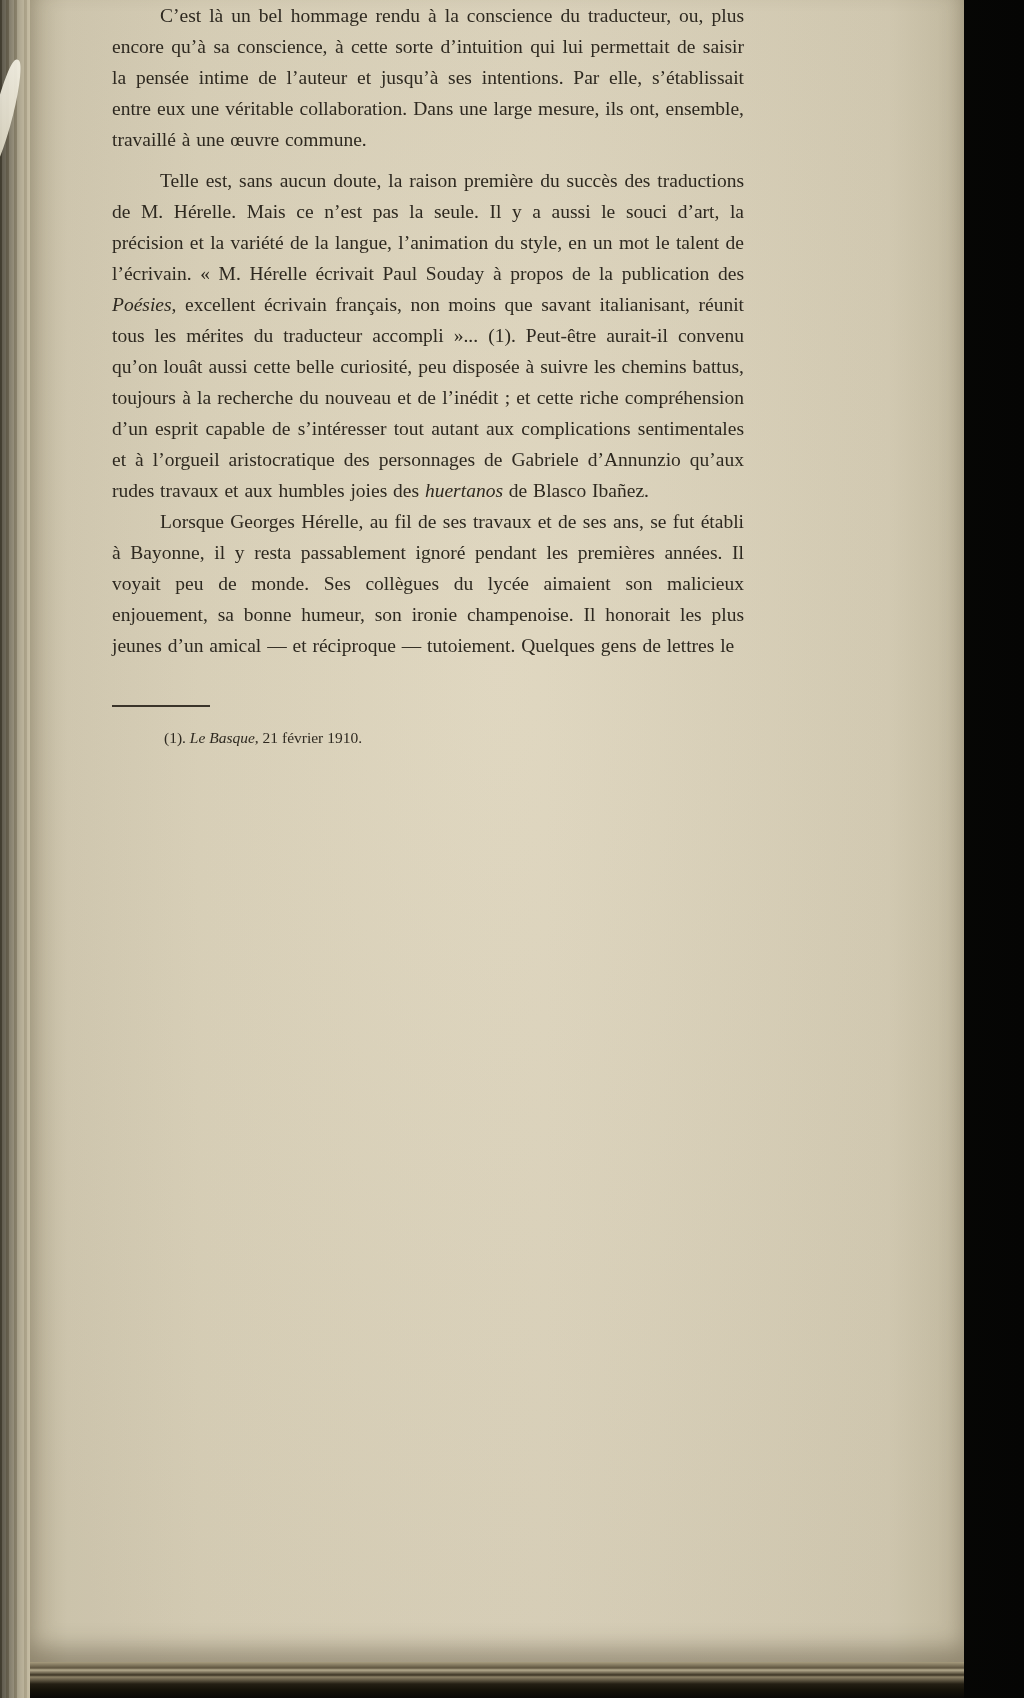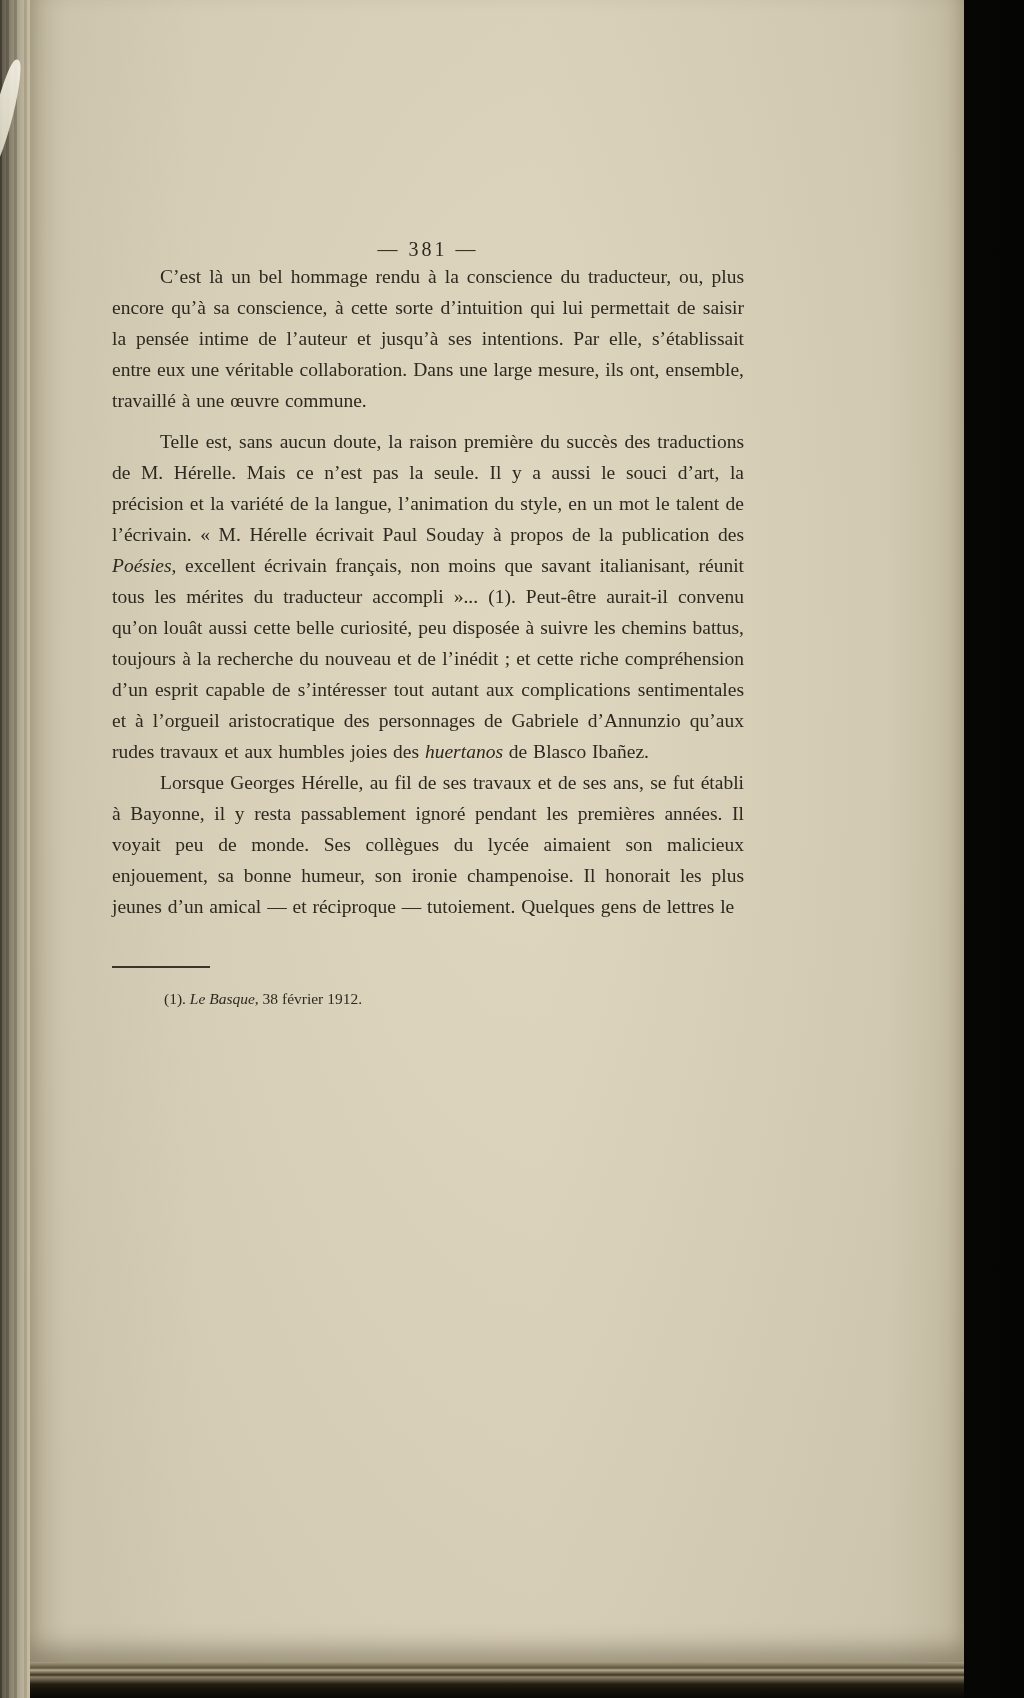--- a/index.html
+++ b/index.html
@@ -123,32 +123,31 @@
 <body>
 
 <div class="scan">
 
   <div class="edge-stack"></div>
   <div class="corner-sliver"></div>
 
   <div class="page">
     <div class="content">
 
-      <div class="page-number">— 381 —</div>
 
 
       <p class="para indent">C’est là un bel hommage rendu à la conscience du traducteur, ou, plus encore qu’à sa conscience, à cette sorte d’intuition qui lui permettait de saisir la pensée intime de l’auteur et jusqu’à ses intentions. Par elle, s’établissait entre eux une véritable collaboration. Dans une large mesure, ils ont, ensemble, travaillé à une œuvre commune.</p>
 
       <p class="para indent gap"><span>Telle est, sans aucun doute, la raison première du succès des traductions de M. Hérelle. Mais ce n’est pas la seule. Il y a aussi le souci d’art, la précision et la variété de la langue, l’animation du style, en un mot le talent de l’écrivain. « M. Hérelle écrivait Paul Souday à propos de la publication des </span><span class="it">Poésies</span><span>, excellent écrivain français, non moins que savant italianisant, réunit tous les mérites du traducteur accompli »... (1). Peut-être aurait-il convenu qu’on louât aussi cette belle curiosité, peu disposée à suivre les chemins battus, toujours à la recherche du nouveau et de l’inédit ; et cette riche compréhension d’un esprit capable de s’intéresser tout autant aux complications sentimentales et à l’orgueil aristocratique des personnages de Gabriele d’Annunzio qu’aux rudes travaux et aux humbles joies des </span><span class="it">huertanos</span><span> de Blasco Ibañez.</span></p>
 
 
       <p class="para indent">Lorsque Georges Hérelle, au fil de ses travaux et de ses ans, se fut établi à Bayonne, il y resta passablement ignoré pendant les premières années. Il voyait peu de monde. Ses collègues du lycée aimaient son malicieux enjouement, sa bonne humeur, son ironie champenoise. Il honorait les plus jeunes d’un amical — et réciproque — tutoiement. Quelques gens de lettres le</p>
 
       <div class="footnote-rule"></div>
 
-      <p class="footnote"><span>(1). </span><span class="it">Le Basque</span><span>, 38 février 1912.</span></p>
+      <p class="footnote"><span>(1). </span><span class="it">Le Basque</span><span>, 21 février 1910.</span></p>
 
     </div>
   </div>
 
   <div class="bottom-edges"></div>
 
 </div>
 
 </body></html>

